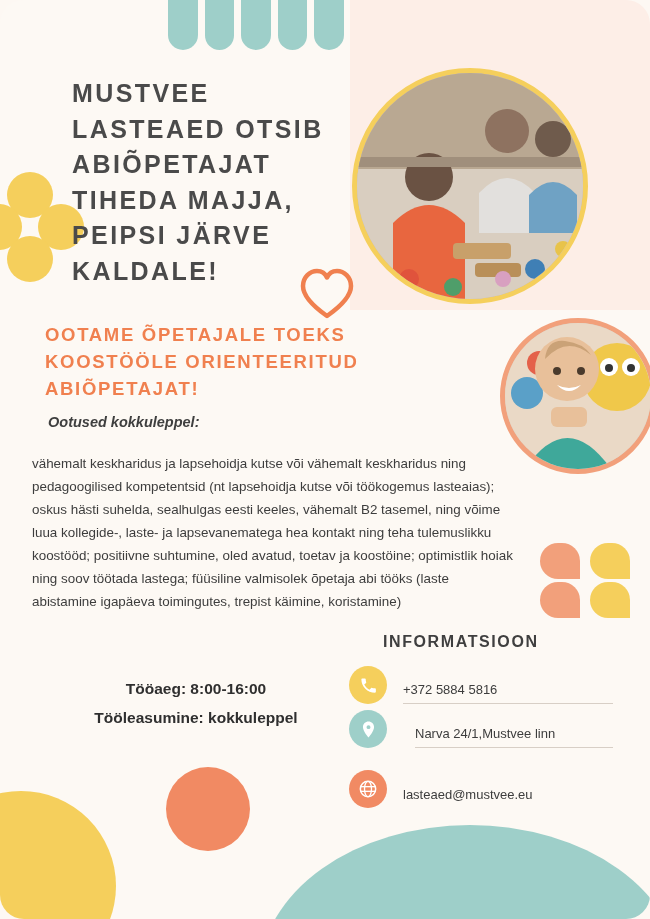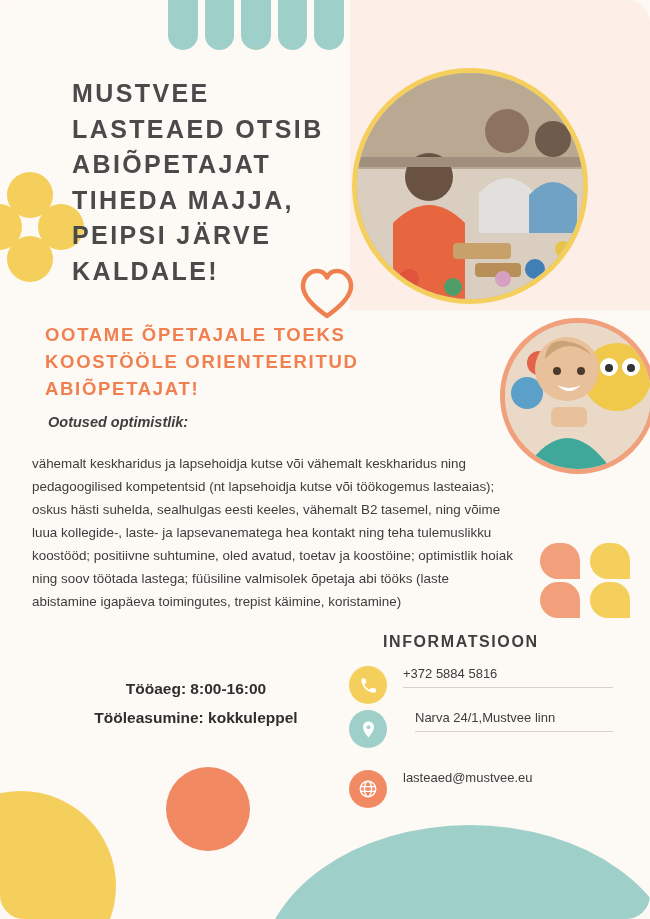--- a/index.html
+++ b/index.html
@@ -191,21 +191,21 @@
     font-weight: bold;
     letter-spacing: 1.6px;
     color: #3f3f3f;
   }
 
   .contact {
     position: absolute;
     left: 349px;
     width: 264px;
     display: flex;
-    align-items: flex-start;
+    align-items: flex-end;
     gap: 16px;
   }
   .contact.c1 { top: 666px; }
   .contact.c2 { top: 710px; gap: 28px; }
   .contact.c3 { top: 770px; }
 
   .cicon {
     width: 38px; height: 38px;
     border-radius: 50%;
     flex: 0 0 38px;
@@ -303,21 +303,21 @@
       <path d="M52 62 q12 12 24 0 q-12 6 -24 0 z" fill="#ffffff"></path>
       <path d="M20 146 q42 -62 86 0 z" fill="#3fa89a"></path>
       <rect x="46" y="84" width="36" height="20" rx="6" fill="#e8c09a"></rect>
     </svg>
   </div>
 
   <div class="headline">MUSTVEE LASTEAED OTSIB ABIÕPETAJAT TIHEDA MAJJA, PEIPSI JÄRVE KALDALE!</div>
 
   <div class="subhead">OOTAME ÕPETAJALE TOEKS KOOSTÖÖLE ORIENTEERITUD ABIÕPETAJAT!</div>
 
-  <div class="expect-label">Ootused optimistlik:</div>
+  <div class="expect-label">Ootused kokkuleppel:</div>
   <div class="body-text">vähemalt keskharidus ja lapsehoidja kutse või vähemalt keskharidus ning pedagoogilised kompetentsid (nt lapsehoidja kutse või töökogemus lasteaias); oskus hästi suhelda, sealhulgas eesti keeles, vähemalt B2 tasemel, ning võime luua kollegide-, laste- ja lapsevanematega hea kontakt ning teha tulemuslikku koostööd; positiivne suhtumine, oled avatud, toetav ja koostöine; optimistlik hoiak ning soov töötada lastega; füüsiline valmisolek õpetaja abi tööks (laste abistamine igapäeva toimingutes, trepist käimine, koristamine)</div>
 
   <div class="worktime">
     <div>Tööaeg: 8:00-16:00</div>
     <div>Tööleasumine: kokkuleppel</div>
   </div>
 
   <div class="info-title">INFORMATSIOON</div>
 
   <div class="contact c1">

